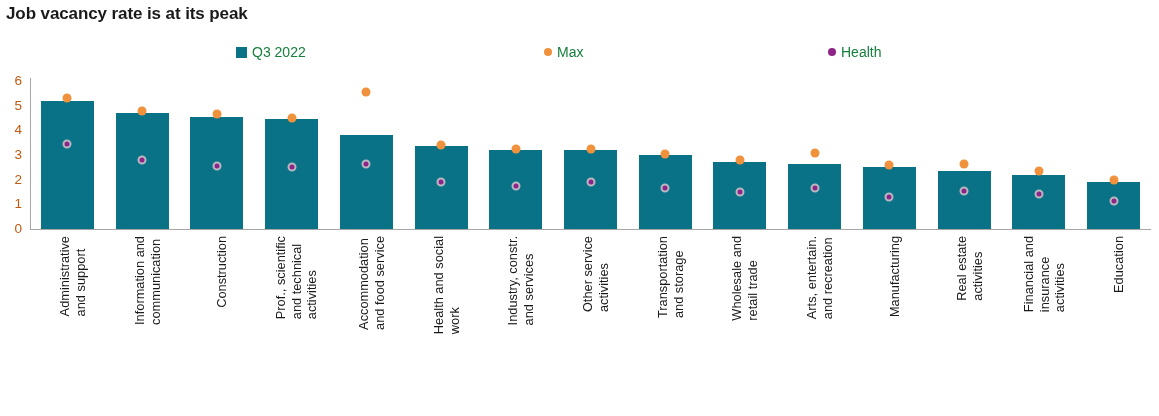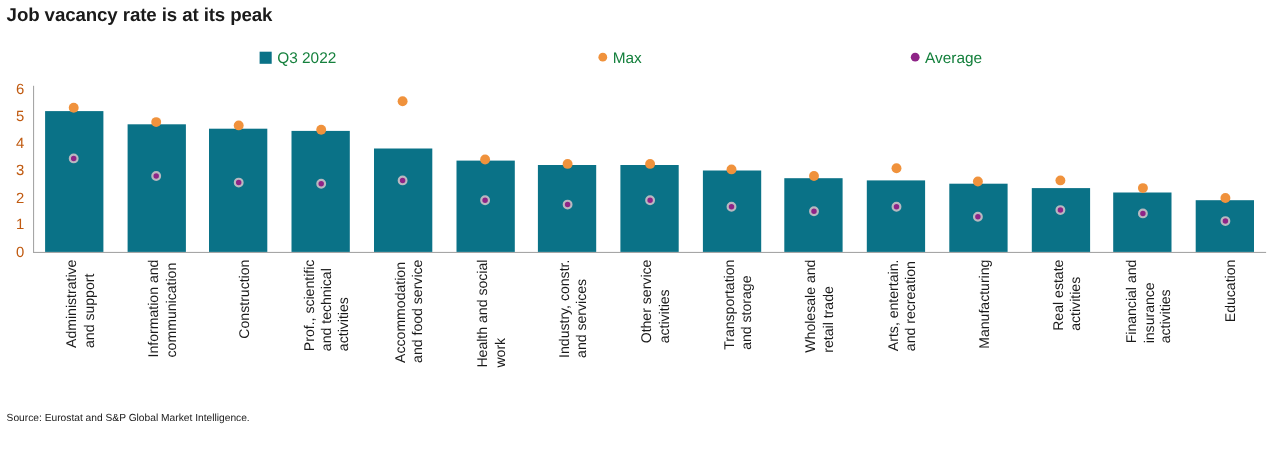--- a/index.html
+++ b/index.html
@@ -156,21 +156,21 @@
     <div class="legend-item" data-idx="0">
       <span class="legend-swatch-square" style="background: rgb(10, 114, 135);"></span>
       <span class="legend-label">Q3 2022</span>
     </div>
     <div class="legend-item" data-idx="1">
       <span class="legend-swatch-dot" style="background: rgb(240, 146, 60);"></span>
       <span class="legend-label">Max</span>
     </div>
     <div class="legend-item" data-idx="2">
       <span class="legend-swatch-dot" style="background: rgb(142, 36, 135);"></span>
-      <span class="legend-label">Average</span>
+      <span class="legend-label">Health</span>
     </div>
   </div>
 
 <div id="plot">
   <div id="y-axis-line"></div>
   <div id="x-axis-line"></div>
 <div class="y-tick-label" style="top: 229px; color: rgb(192, 90, 16);">0</div>
     <div class="y-tick-label" style="top: 204.333px; color: rgb(192, 90, 16);">1</div>
     <div class="y-tick-label" style="top: 179.667px; color: rgb(192, 90, 16);">2</div>
     <div class="y-tick-label" style="top: 155px; color: rgb(192, 90, 16);">3</div>
@@ -277,14 +277,13 @@
     </div>
     <div class="bar" style="left: 1087.13px; width: 53px; height: 46.8667px; background: rgb(10, 114, 135);"></div>
     <div class="marker max" style="left: 1113.63px; bottom: 236.333px; background: rgb(240, 146, 60);"></div>
     <div class="marker avg" style="left: 1113.63px; bottom: 215.367px; background: rgb(142, 36, 135); border-color: rgb(184, 184, 192);"></div>
     <div class="cat-label" style="left: 1110.88px;">
       <span class="cat-line">Education</span>
     </div>
   </div>
 
 <div id="footer">
-  <div>Source: Eurostat and S&amp;P Global Market Intelligence.</div>
 </div>
 
 </body></html>

